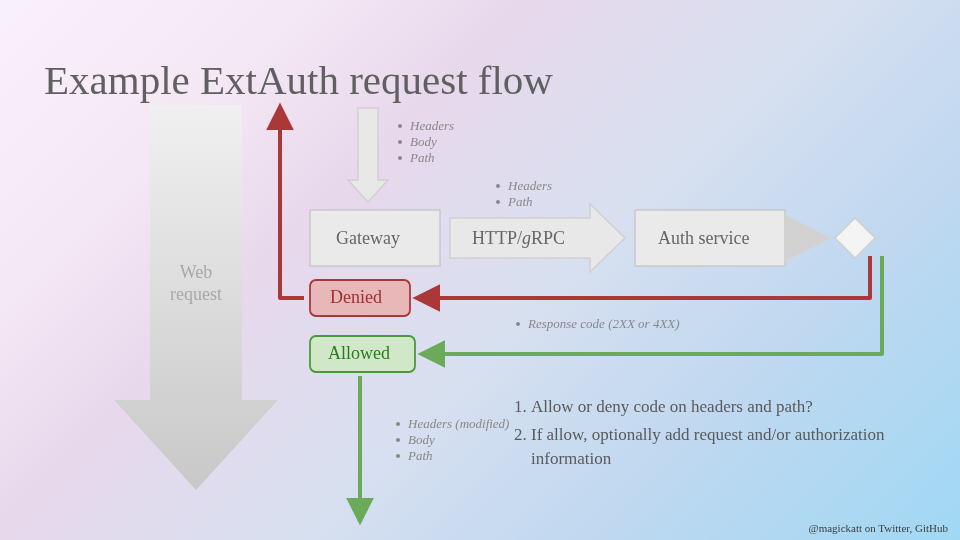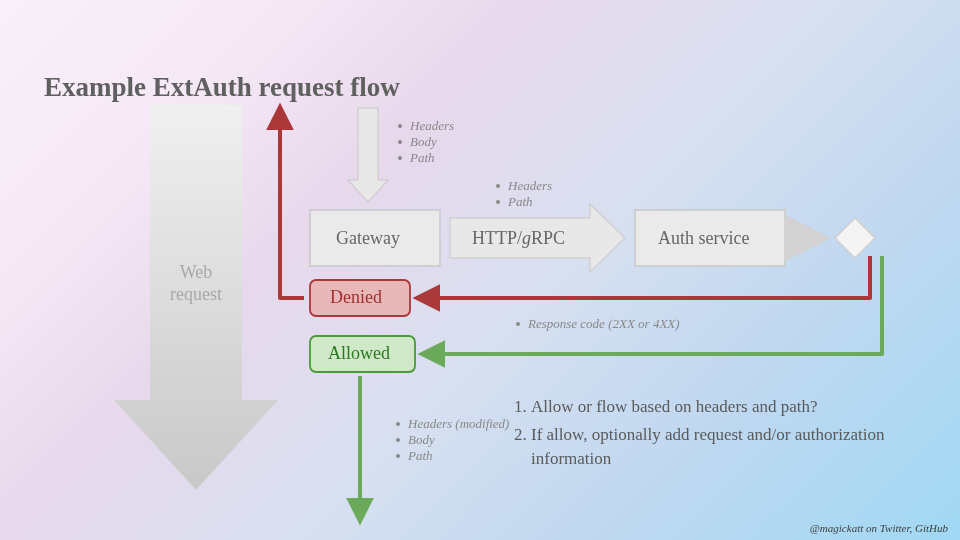--- a/index.html
+++ b/index.html
@@ -5,34 +5,33 @@
   * { box-sizing: border-box; margin: 0; padding: 0; }
   html, body { width: 960px; height: 540px; overflow: hidden; }
   body {
     font-family: Georgia, 'Times New Roman', serif;
     background: linear-gradient(135deg, #f8f0fa 0%, #f5e8f5 20%, #e8d8ec 35%, #d8e0f0 55%, #c0d8f0 75%, #a0d8f4 100%);
     position: relative;
     color: #555;
   }
   .title {
     position: absolute;
-    top: 72px;
+    top: 56px;
     left: 44px;
-    font-size: 27px;
+    font-size: 41px;
     color: #606060;
-    font-weight: bold;
+    font-weight: normal;
   }
   .footer {
     position: absolute;
     bottom: 6px;
     right: 12px;
     font-size: 11px;
     color: #404040;
     font-family: Georgia, serif;
-    font-style: italic;
   }
   svg.diagram {
     position: absolute;
     top: 0; left: 0;
     width: 960px; height: 540px;
   }
   .box {
     fill: #eaeaea;
     stroke: #c8c8c8;
     stroke-width: 1.5;
@@ -165,18 +164,18 @@
       <text class="bullet" x="408" y="428">Headers (modified)</text>
     <circle class="bullet-dot" cx="398" cy="440" r="2"></circle>
       <text class="bullet" x="408" y="444">Body</text>
     <circle class="bullet-dot" cx="398" cy="456" r="2"></circle>
       <text class="bullet" x="408" y="460">Path</text>
   </g>
 </svg>
 
 <div class="numlist">
   <ol>
-    <li>Allow or flow based on headers and path?</li>
+    <li>Allow or deny code on headers and path?</li>
     <li>If allow, optionally add request and/or authorization information</li>
   </ol>
 </div>
 
 <div class="footer">@magickatt on Twitter, GitHub</div>
 
 </body></html>

